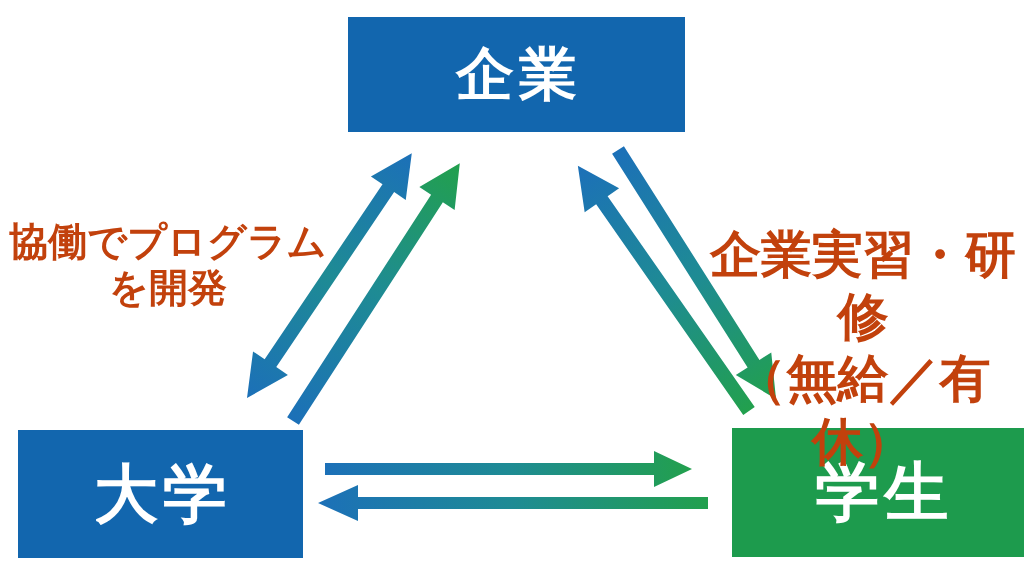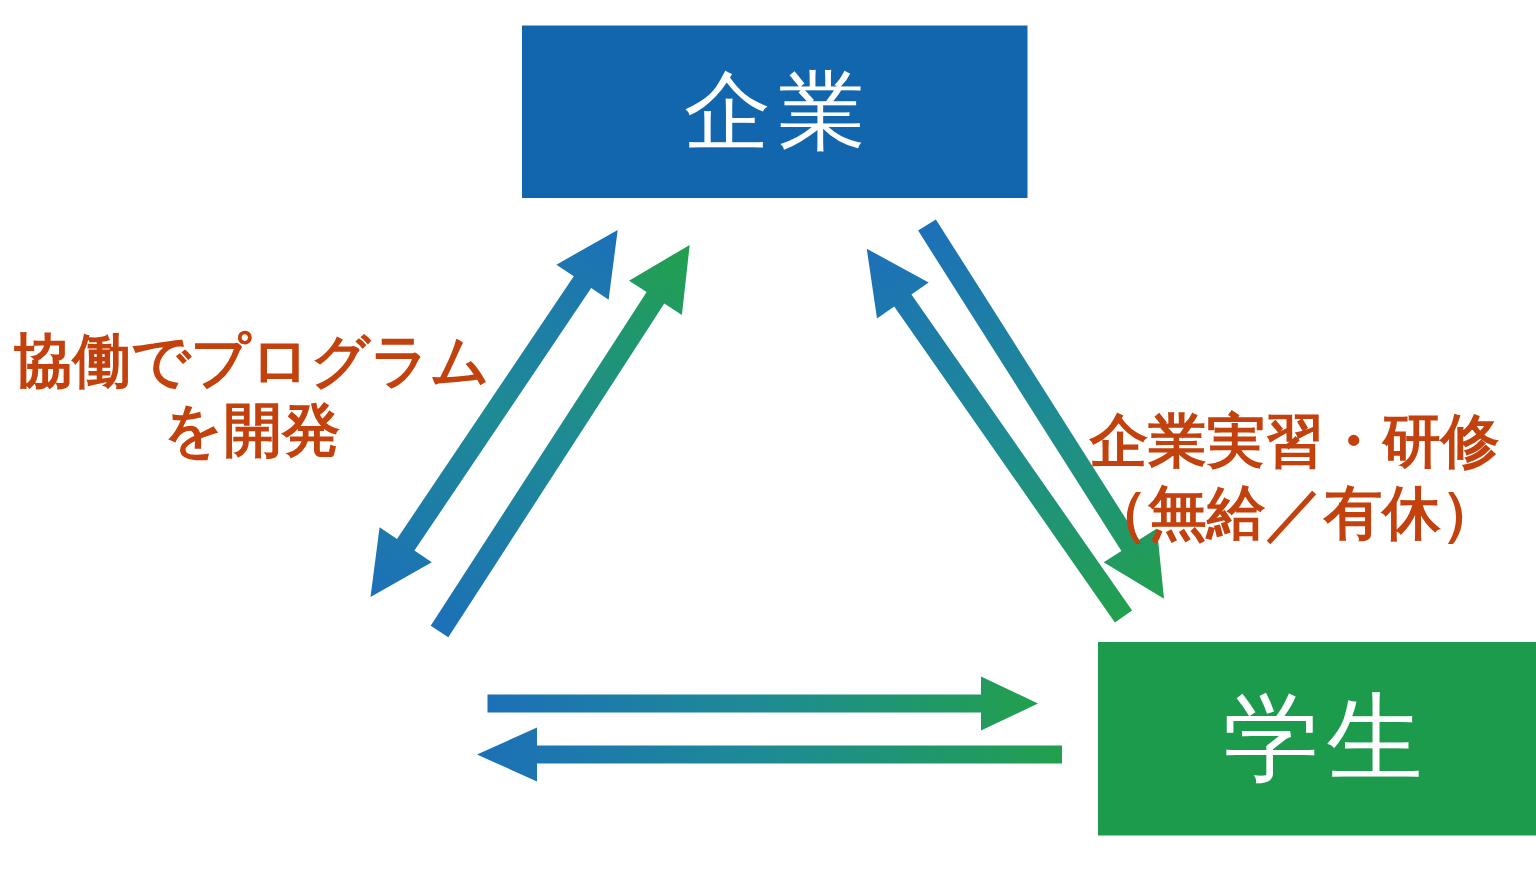--- a/index.html
+++ b/index.html
@@ -23,38 +23,38 @@
   .arrows-layer {
     position: absolute;
     left: 0; top: 0;
   }
   .node {
     position: absolute;
     display: flex;
     align-items: center;
     justify-content: center;
     color: #ffffff;
-    font-weight: normal;
+    font-weight: bold;
     letter-spacing: 5px;
     text-indent: 5px;
   }
   .node-blue  { background: #1266ae; }
   .node-green { background: #1d9b4d; margin-left: 12px; }
   #node-company    { left: 348px; top: 17px;  width: 337px; height: 115px; font-size: 58px; }
   #node-university { left: 18px;  top: 430px; width: 285px; height: 128px; font-size: 64px; }
   #node-student    { left: 720px; top: 428px; width: 300px; height: 129px; font-size: 64px; }
   .edge-label {
     position: absolute;
     color: #c2410c;
     font-weight: bold;
     text-align: center;
     white-space: pre-line;
   }
   #label-left   { left: 6px;   top: 219px; width: 324px; font-size: 39px; line-height: 1.18; }
-  #label-right  { left: 704px; top: 224px; width: 318px; font-size: 39px; line-height: 1.22; margin-top: 47px; }
+  #label-right  { left: 704px; top: 224px; width: 318px; font-size: 51px; line-height: 1.22; }
   #label-bottom { left: 362px; top: 516px; width: 300px; font-size: 38px; }
 </style>
 </head>
 <body>
 
 <div class="canvas">
 
   <svg class="arrows-layer" width="1024" height="579" viewBox="0 0 1024 579">
     <defs>
       <linearGradient id="g1" gradientUnits="userSpaceOnUse" x1="0" y1="0" x2="295" y2="0">
@@ -111,20 +111,23 @@
 
     <g transform="translate(708,503) rotate(180)">
       <polygon fill="url(#g6)" points="0,-6 350,-6 350,-18 390,0 350,18 350,6 0,6"></polygon>
     </g>
   </svg>
 
   <div class="node node-blue" id="node-company">
     <span>企業</span>
   </div>
 
+  <div class="node node-blue" id="node-university">
+    <span>大学</span>
+  </div>
 
   <div class="node node-green" id="node-student">
     <span>学生</span>
   </div>
 
   <div class="edge-label" id="label-left">協働でプログラム
 を開発</div>
 
   <div class="edge-label" id="label-right">企業実習・研修
 （無給／有休）</div>

